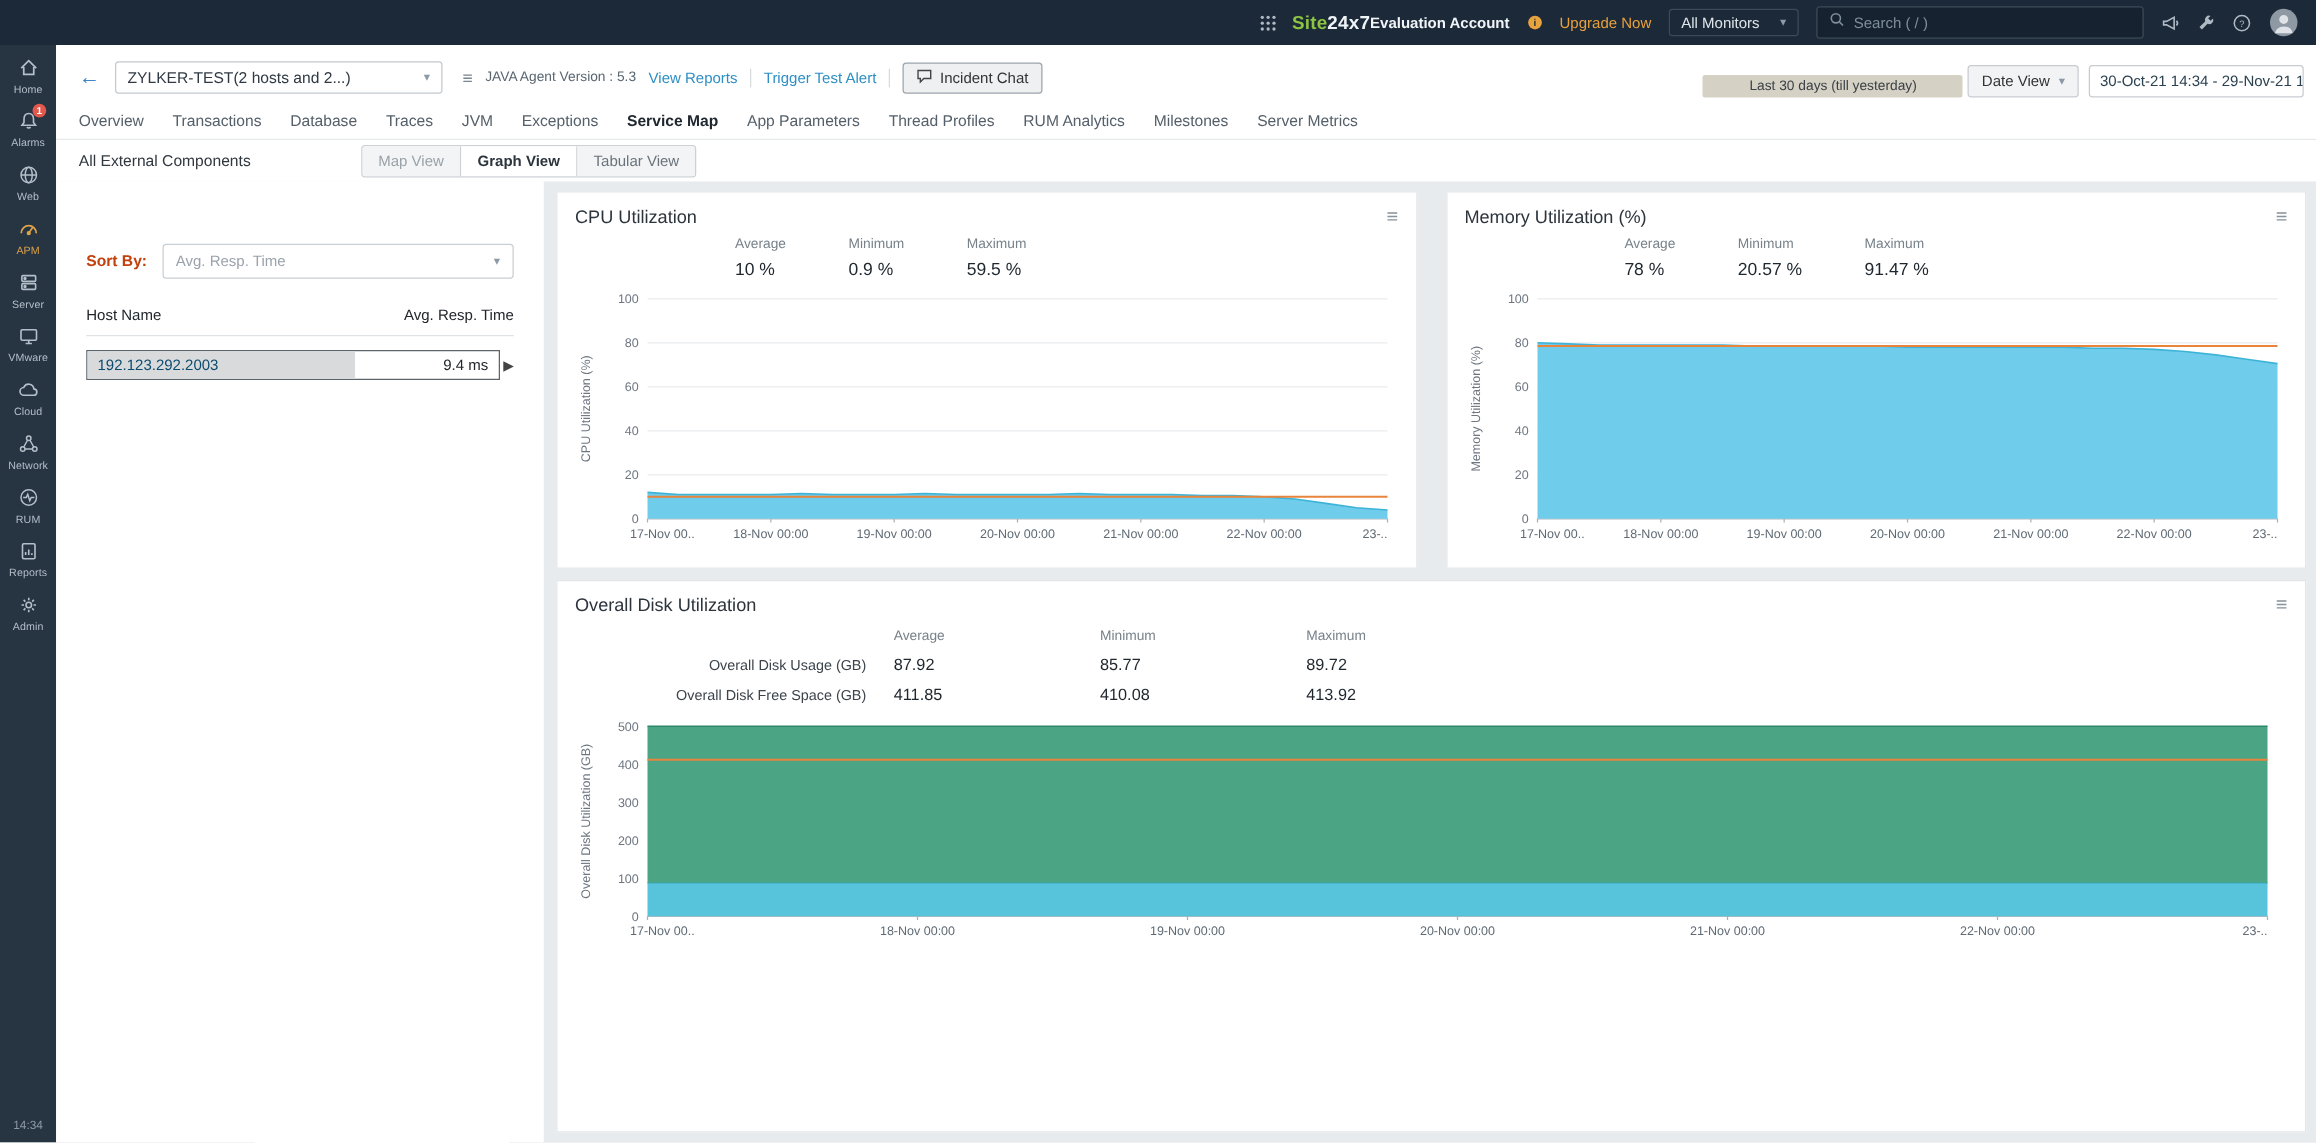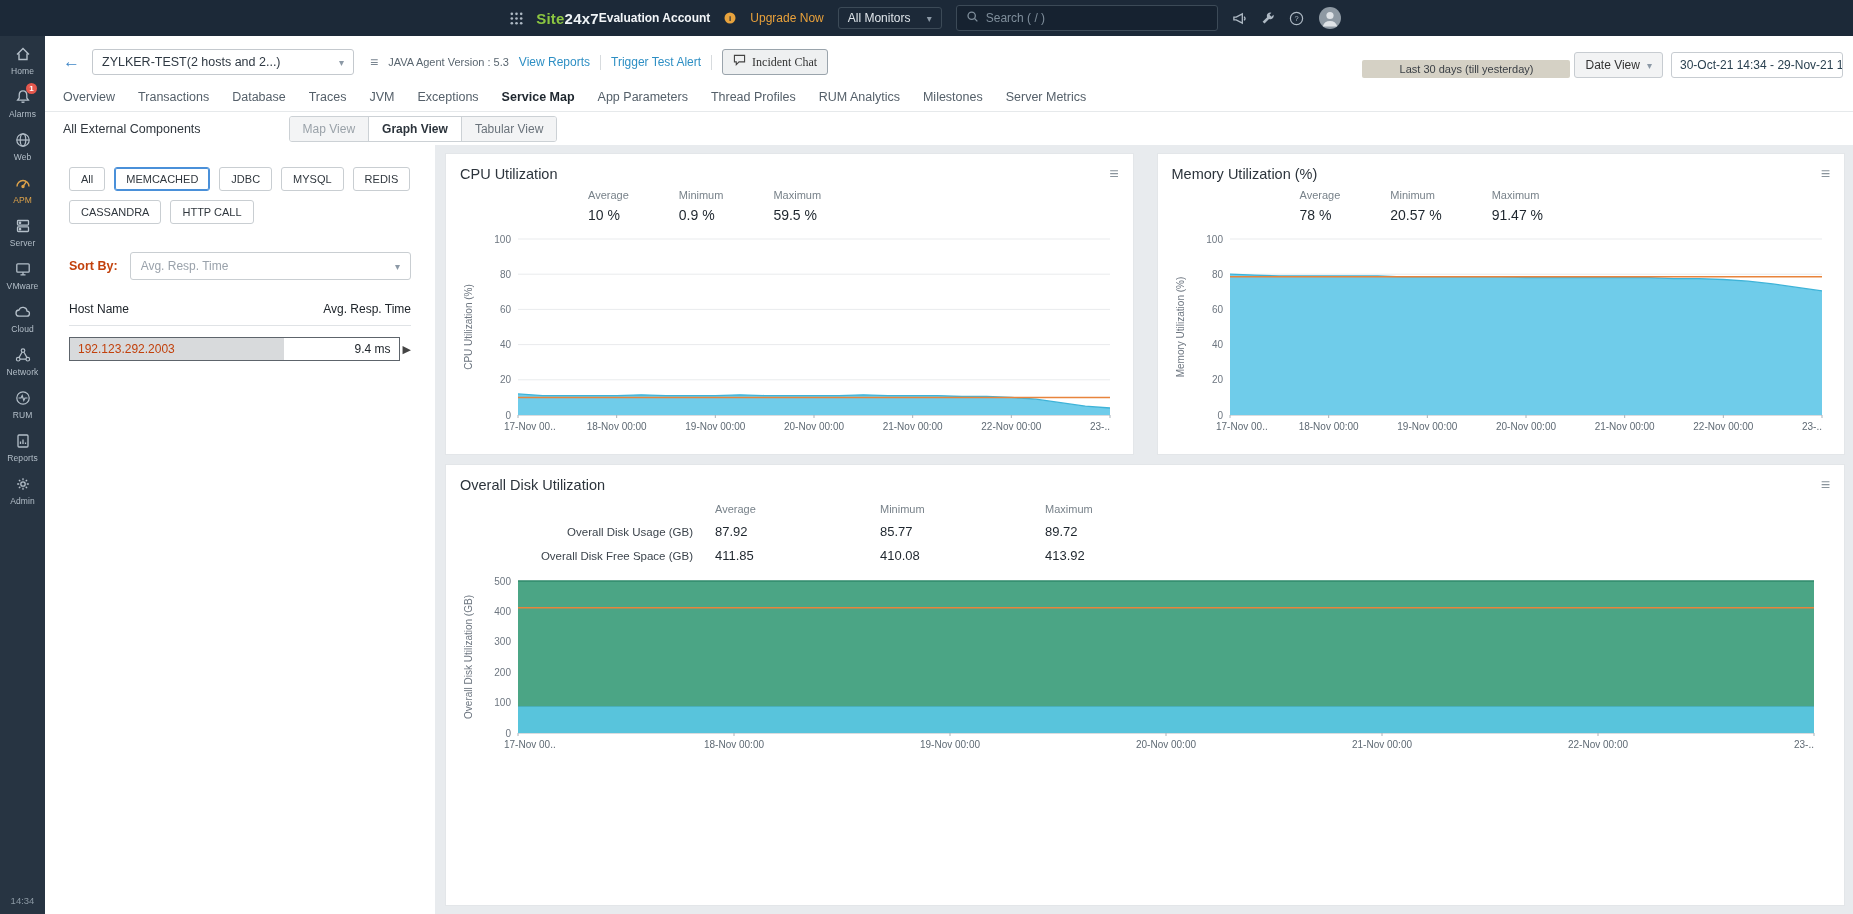--- a/index.html
+++ b/index.html
@@ -1,21 +1,21 @@
 <!DOCTYPE html>
 <html><head>
 <meta charset="utf-8">
 <style>
   *{margin:0;padding:0;box-sizing:border-box}
   html,body{width:1853px;height:914px;overflow:hidden;background:#dfe3e6;
     font-family:"Liberation Sans",sans-serif;-webkit-font-smoothing:antialiased}
   .page{width:1853px;height:914px;display:flex;flex-direction:column;background:#fff}
 
   
-  .topbar{flex:0 0 36px;background:#1c2938;display:flex;align-items:center;justify-content:center;padding:0 14px 0 12px}
+  .topbar{flex:0 0 36px;background:#1c2938;display:flex;align-items:center;justify-content:flex-end;padding:0 14px 0 12px}
   .tb-left{display:flex;align-items:center;gap:12px}
   .apps-btn{background:none;border:none;color:#aeb9c4;cursor:pointer;display:flex;align-items:center}
   .logo{font-size:15px;font-weight:bold;letter-spacing:.2px}
   .logo .l-site{color:#8bc541}.logo .l-247{color:#eef3f6}
   .tb-right{display:flex;align-items:center;gap:14px}
   .eval{color:#f2f5f8;font-size:12px;font-weight:bold}
   .info-ic{display:flex;align-items:center}
   .upgrade{color:#e9a13b;font-size:12px;cursor:pointer;text-decoration:none}
   .monitors-dd{display:flex;align-items:center;gap:16px;border:1px solid #3c4a57;border-radius:3px;
     padding:3px 9px;color:#dfe5ea;font-size:12px;cursor:pointer;min-width:104px;justify-content:space-between}
@@ -48,21 +48,21 @@
 
   .toolbar{height:46px;display:flex;align-items:center;padding:6px 230px 0 18px;gap:10px}
   .back{color:#3f86c7;font-size:17px;cursor:pointer;margin-right:2px}
   .app-dd{display:flex;align-items:center;justify-content:space-between;border:1px solid #c4c9ce;border-radius:3px;
     padding:5px 9px;width:262px;font-size:12.5px;color:#2f3943;cursor:pointer}
   .menu-glyph{color:#7a8691;font-size:14px;cursor:pointer;margin-left:6px}
   .agent{font-size:11px;color:#5a6670}
   .tlink{color:#2e8fc4;font-size:12px;text-decoration:none;cursor:pointer;white-space:nowrap}
   .vsep{width:1px;height:15px;background:#d7dbde}
   .incident-btn{display:flex;align-items:center;gap:6px;background:#eef0f1;border:1px solid #9aa4ac;border-radius:3px;
-    padding:4px 10px;font-size:12px;color:#333;cursor:pointer;font-family:Liberation Serif, serif}
+    padding:4px 10px;font-size:12px;color:#333;cursor:pointer;font-family:Liberation Sans, sans-serif}
 
   .toolbar-right{position:absolute;top:16px;right:10px;display:flex;flex-direction:row;align-items:flex-end;gap:4px;z-index:5}
   .range-label{background:#d5d1c5;color:#3a3f45;font-size:11px;padding:3px 12px;min-width:208px;text-align:center;border-radius:2px}
   .tr-row{display:flex;align-items:stretch;gap:8px}
   .dateview-btn{background:#f2f3f4;border:1px solid #c7ccd1;border-radius:3px;font-size:12px;color:#333;
     padding:4px 10px;cursor:pointer;display:flex;align-items:center;gap:7px;font-family:"Liberation Sans",sans-serif}
   .daterange{border:1px solid #c7ccd1;border-radius:3px;background:#fff;color:#2a4150;font-size:12px;
     padding:5px 8px;width:172px;white-space:nowrap;overflow:hidden;cursor:pointer}
 
   .tabs{height:30px;display:flex;align-items:center;gap:23px;padding:0 18px;border-bottom:1px solid #e6e9eb}
@@ -86,21 +86,21 @@
   .chip.active{border-color:#4a90d9;box-shadow:0 0 0 1px #4a90d9 inset}
   .sort-row{margin-top:28px;display:flex;align-items:center;gap:12px}
   .sort-label{font-size:12.5px;font-weight:bold;color:#c2410c;white-space:nowrap}
   .sort-dd{flex:1;border:1px solid #c9ced2;border-radius:3px;padding:6px 10px;display:flex;align-items:center;
     justify-content:space-between;color:#9aa2ab;font-size:12px;cursor:pointer}
   .host-head{margin-top:22px;display:flex;justify-content:space-between;font-size:12px;font-weight:normal;color:#20262c;
     padding-bottom:9px;border-bottom:1px solid #e0e3e6}
   .host-row-wrap{margin-top:11px;display:flex;align-items:center;gap:3px}
   .host-row{position:relative;flex:1;height:24px;border:1px solid #5d646b;display:flex;align-items:center;background:#fff;cursor:pointer}
   .host-fill{position:absolute;left:0;top:0;bottom:0;width:65%;background:#d8dadc}
-  .host-name{position:relative;padding-left:8px;font-size:12px;color:#c2410c}
+  .host-name{position:relative;padding-left:8px;font-size:12px;color:#0c4a6e}
   .host-resp{position:relative;margin-left:auto;padding-right:8px;font-size:12px;color:#20262c}
   .row-arrow{color:#444;font-size:11px;cursor:pointer}
 
   .charts-area{flex:1;display:flex;flex-direction:column;gap:9px;padding:8px 8px 8px 10px;min-width:0}
   .charts-row{display:flex;gap:23px;flex:0 0 302px;min-width:0}
   .card{background:#fff;border:1px solid #e3e6e9;padding:12px 14px;position:relative;min-width:0}
   .charts-row .card{flex:1}
   .card-head{display:flex;justify-content:space-between;align-items:center}
   .card-title{font-size:14.5px;color:#2c343c}
   .card-menu{color:#8a949c;font-size:16px;cursor:pointer;line-height:1}
@@ -358,29 +358,20 @@
             <button class="seg-btn">Map View</button>
             <button class="seg-btn active">Graph View</button>
             <button class="seg-btn">Tabular View</button>
           </div>
         </div>
       </div>
 
       <div class="content">
 
         <aside class="filter-panel">
-          <div class="chips">
-            <button class="chip">All</button>
-            <button class="chip active">MEMCACHED</button>
-            <button class="chip">JDBC</button>
-            <button class="chip">MYSQL</button>
-            <button class="chip">REDIS</button>
-            <button class="chip">CASSANDRA</button>
-            <button class="chip">HTTP CALL</button>
-          </div>
 
           <div class="sort-row">
             <span class="sort-label">Sort By:</span>
             <div class="sort-dd">
               <span>Avg. Resp. Time</span>
               <span class="caret">▾</span>
             </div>
           </div>
 
           <div class="host-head">

